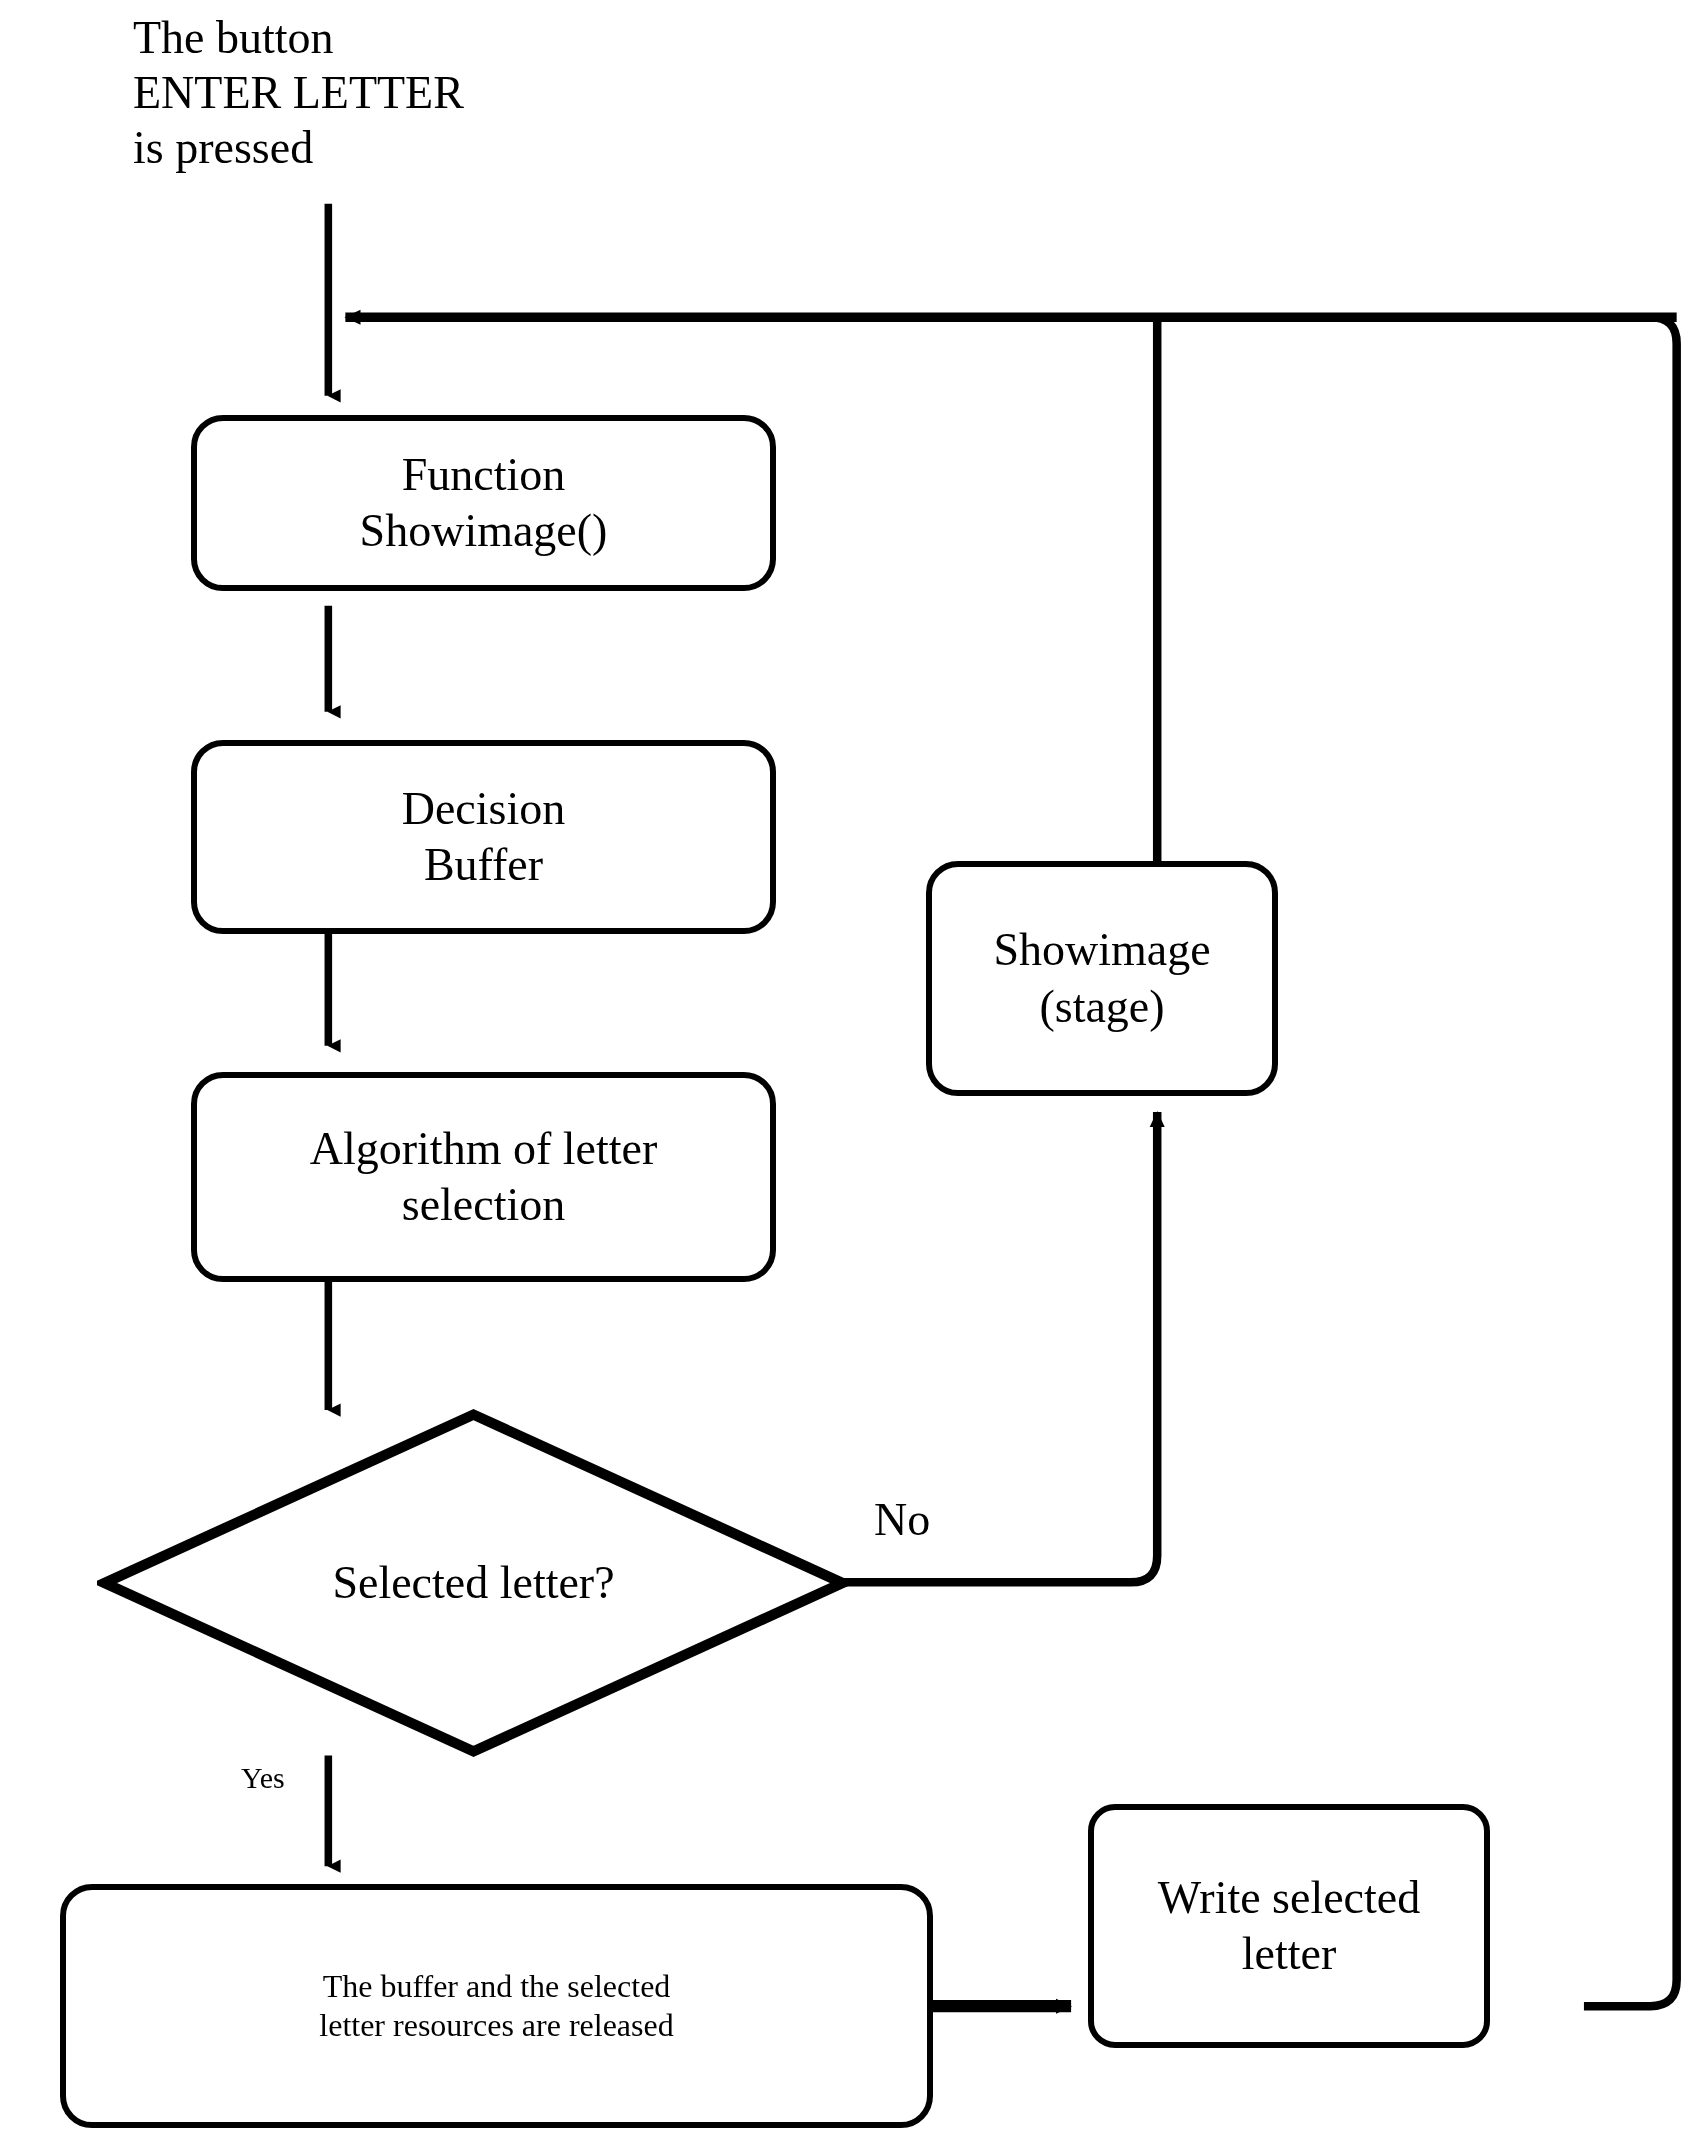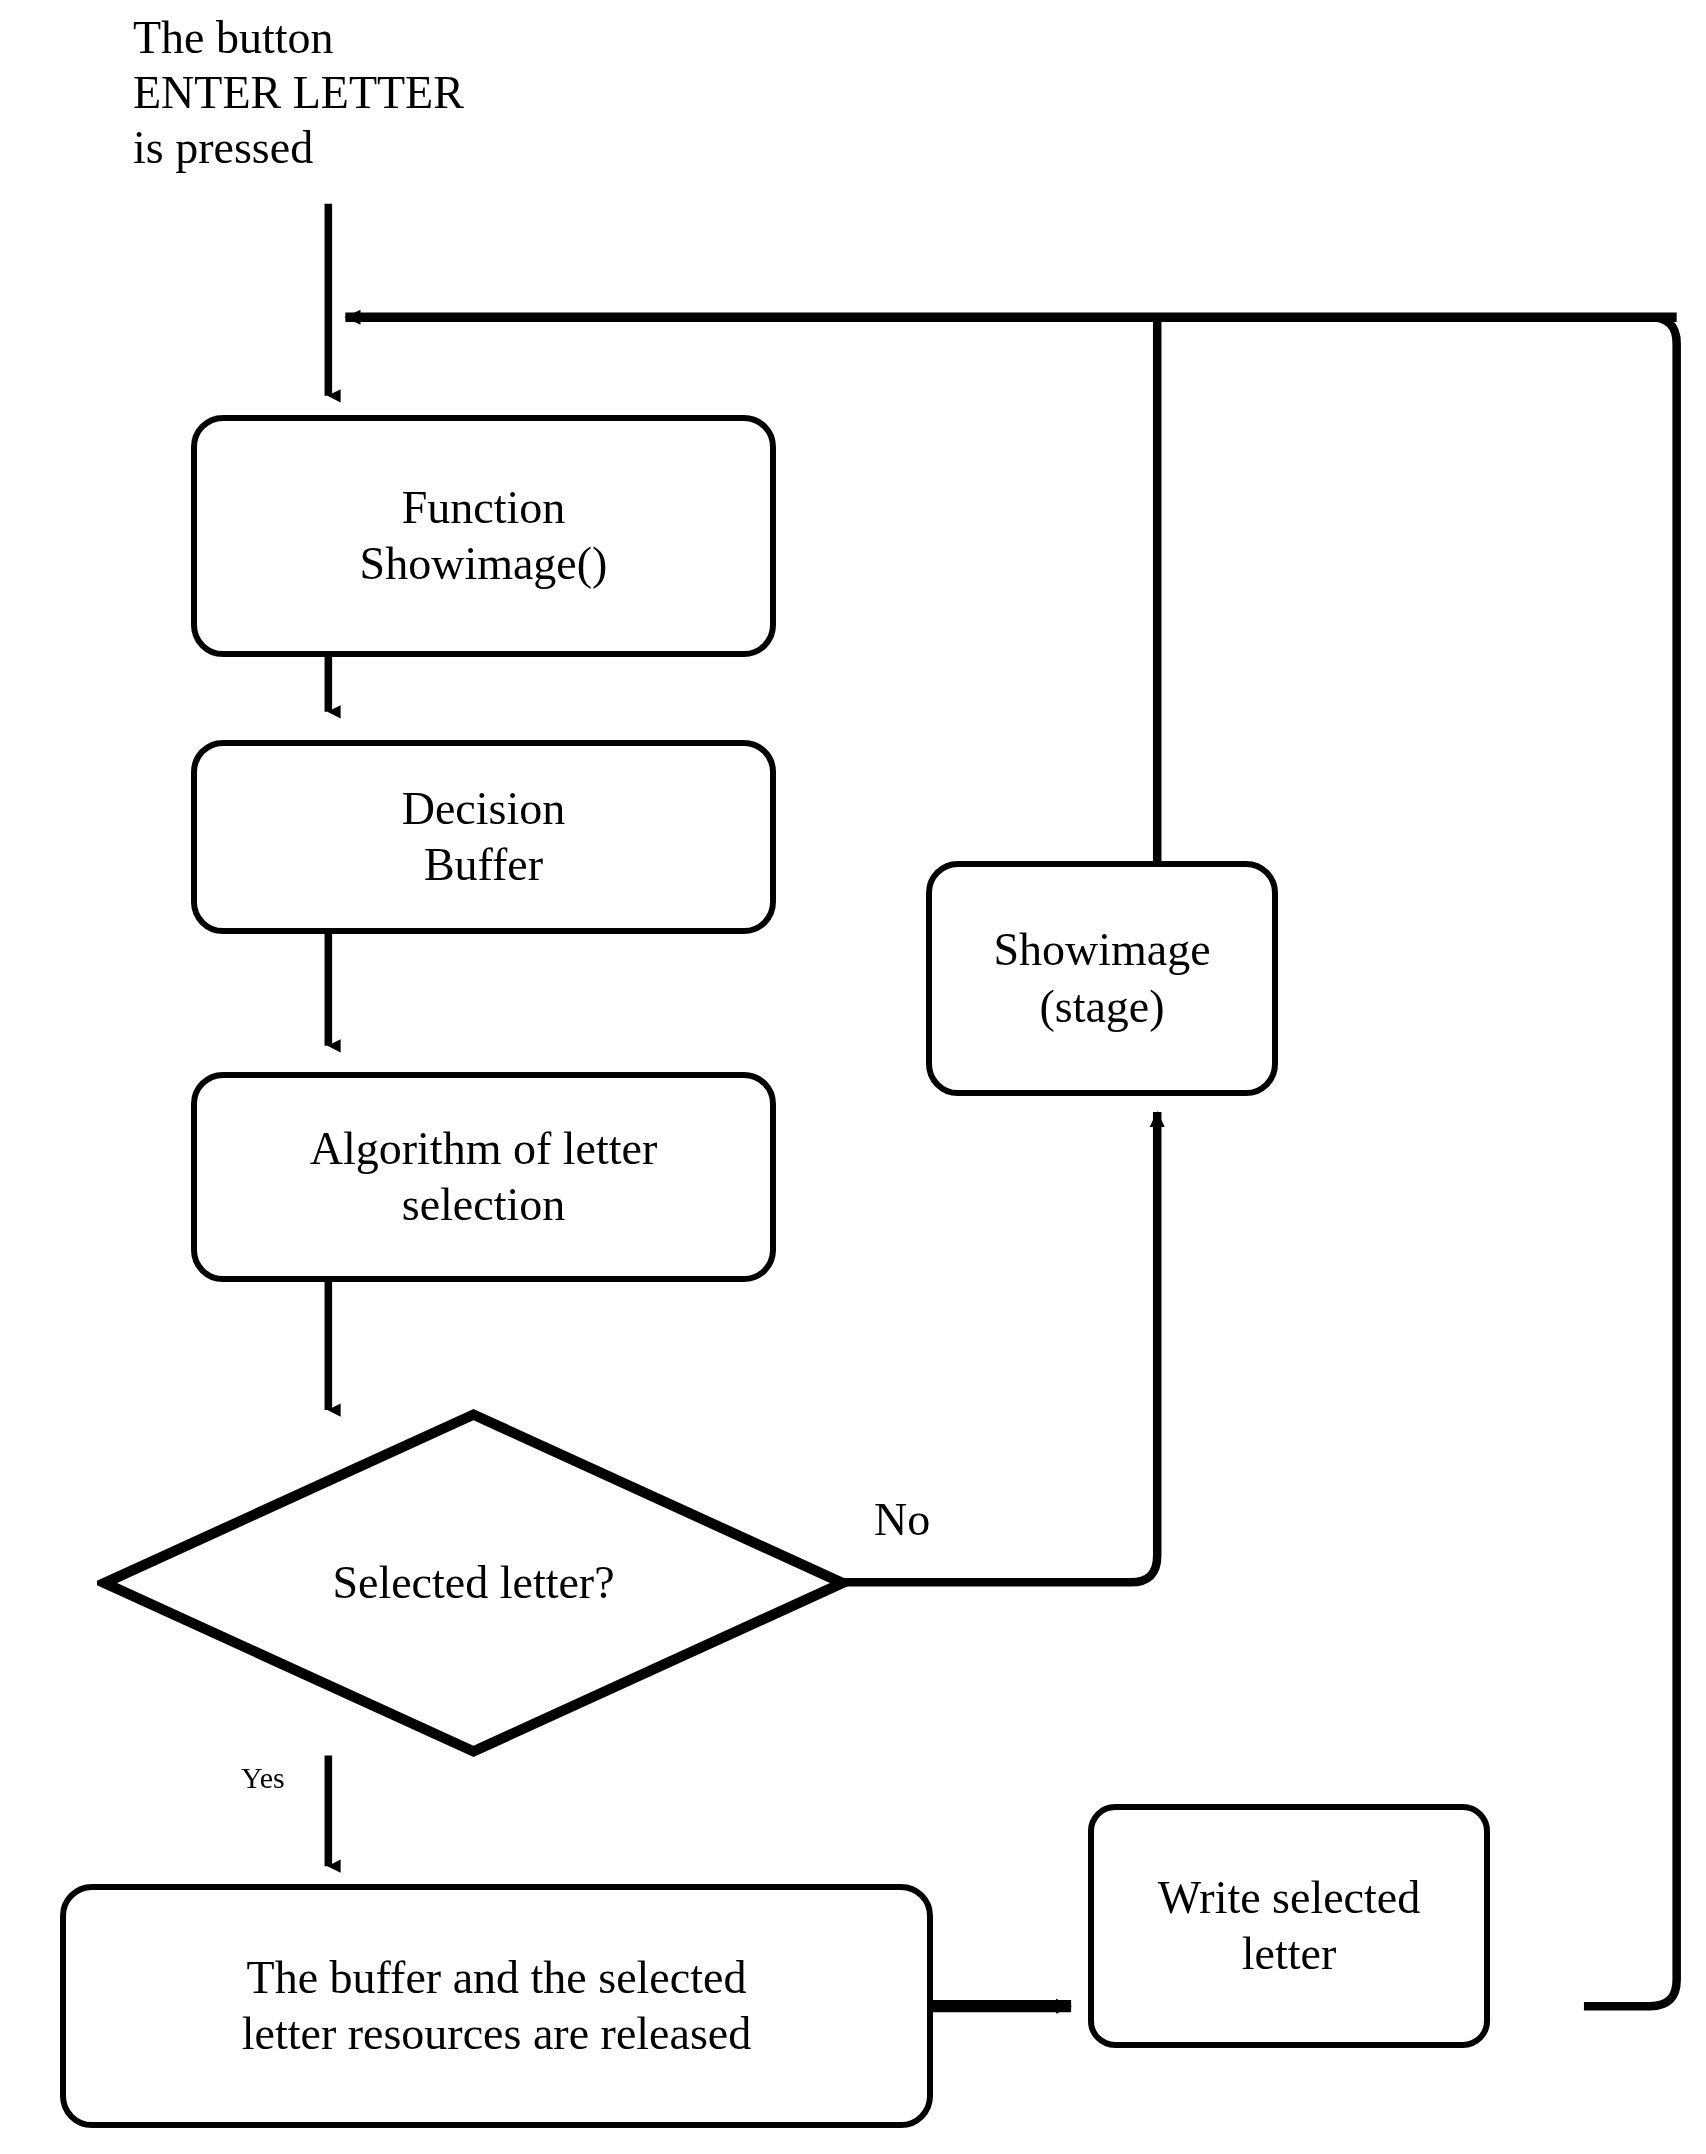--- a/index.html
+++ b/index.html
@@ -118,21 +118,21 @@
 
     <g>
       <line x1="985" y1="2120" x2="1132" y2="2120" stroke="#000000" stroke-width="13" marker-end="url(#arrowhead)"></line>
     </g>
   </svg>
 
   <div class="free-text" style="left:133px; top:9.5px; width:390px; font-size:46px;">The button
 ENTER LETTER
 is pressed</div>
 
-  <div class="node" style="left:191px; top:415px; width:585px; height:242px; font-size:46px;">
+  <div class="node" style="left:191px; top:415px; width:585px; height:176px; font-size:46px;">
     <span class="txt">Function
 Showimage()</span>
   </div>
 
   <div class="node" style="left:191px; top:740px; width:585px; height:194px; font-size:46px;">
     <span class="txt">Decision
 Buffer</span>
   </div>
 
   <div class="node" style="left:191px; top:1072px; width:585px; height:210px; font-size:46px;">
@@ -147,21 +147,21 @@
 
   <svg style="position:absolute; left:97px; top:1407px; width:753px; height:352px;" viewBox="0 0 796 372">
     <polygon points="398,8 788,186 398,364 8,186" fill="#ffffff" stroke="#000000" stroke-width="11" stroke-linejoin="miter"></polygon>
   </svg>
   <div class="diamond-label" style="left:97px; top:1556px; width:753px; font-size:46px;">Selected letter?</div>
 
   <div class="edge-label" style="left:874px; top:1493px; font-size:46px;">No</div>
 
   <div class="edge-label" style="left:241px; top:1761px; font-size:30px;">Yes</div>
 
-  <div class="node" style="left:60px; top:1884px; width:873px; height:244px; font-size:46px;">
+  <div class="node" style="left:60px; top:1884px; width:873px; height:244px; font-size:32px;">
     <span class="txt">The buffer and the selected
 letter resources are released</span>
   </div>
 
   <div class="node" style="left:1088px; top:1804px; width:402px; height:244px; font-size:46px;border-radius:27px;">
     <span class="txt">Write selected
 letter</span>
   </div>
 
 </div>

